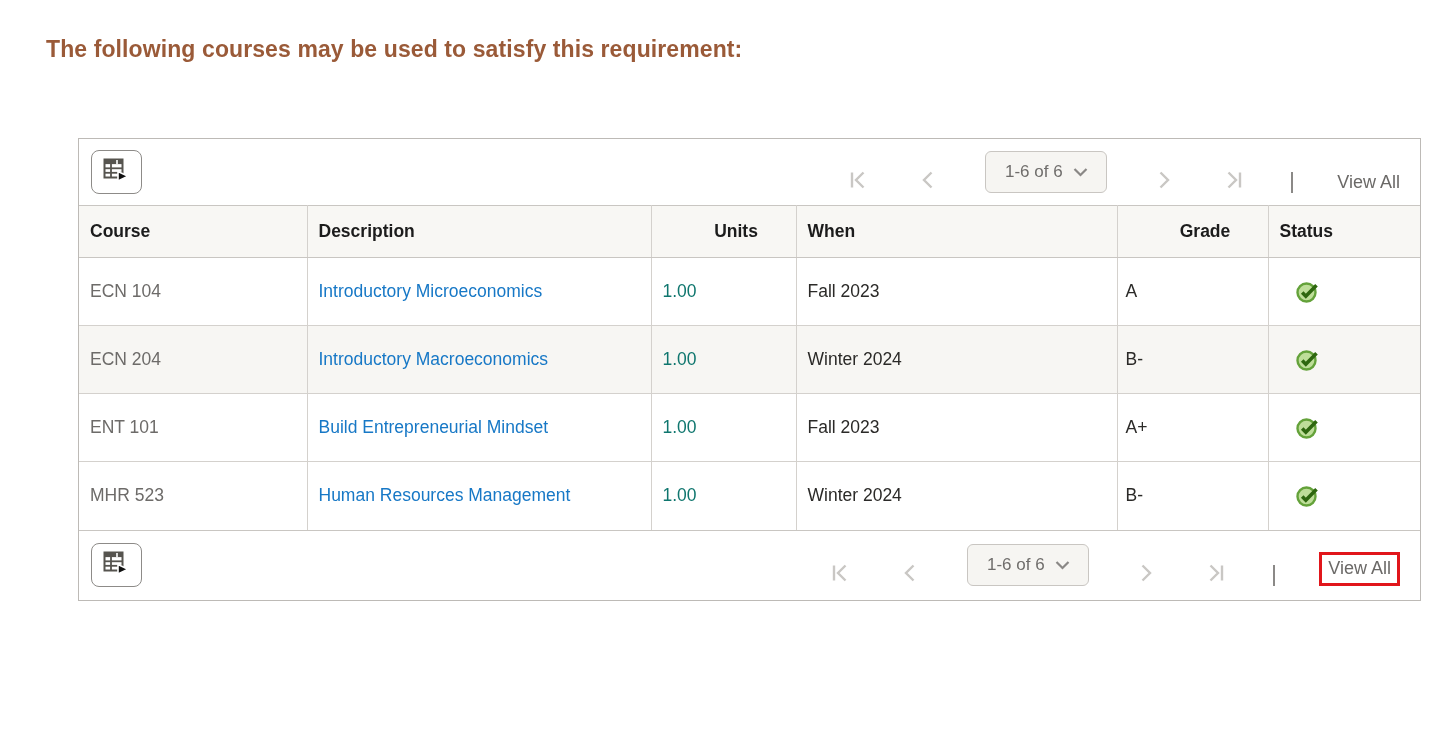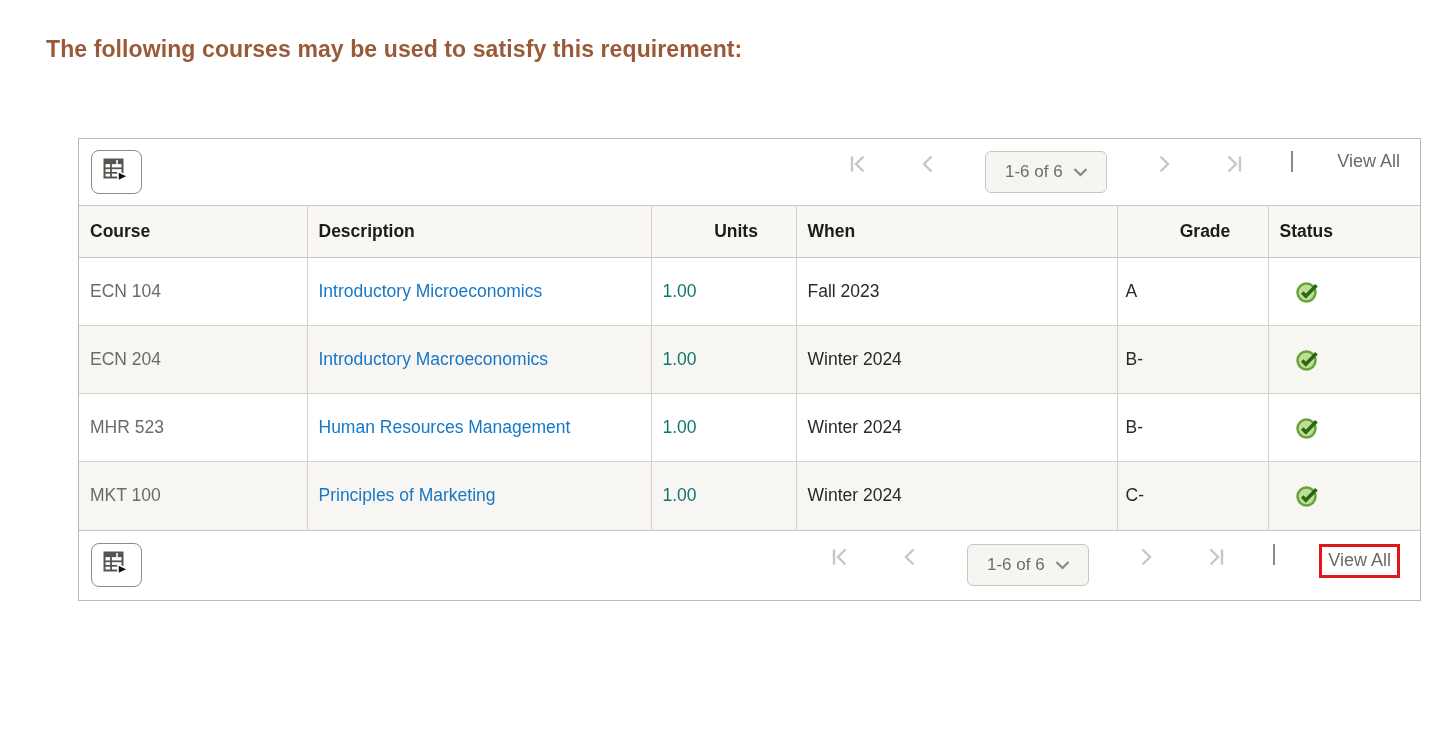--- a/index.html
+++ b/index.html
@@ -41,21 +41,21 @@
     background: #ffffff;
     border: 1px solid #8d8b88;
     border-radius: 8px;
     display: flex;
     align-items: center;
     justify-content: center;
     cursor: pointer;
   }
   .pager {
     display: flex;
-    align-items: flex-start;
+    align-items: flex-end;
     gap: 44px;
   }
   .pager-arrow {
     display: flex;
     align-items: center;
     justify-content: center;
     width: 26px; height: 26px;
     cursor: default;
   }
   .pager-select {
@@ -223,36 +223,36 @@
           <td><a class="desc-link">Introductory Macroeconomics</a></td>
           <td class="units-cell">1.00</td>
           <td class="when-cell">Winter 2024</td>
           <td class="grade-cell">B-</td>
           <td class="status-cell"><span><svg class="status-icon" width="25" height="25" viewBox="0 0 25 25">
                 <circle cx="11.5" cy="13.5" r="9" fill="#bede99" stroke="#64a23a" stroke-width="2.4"></circle>
                 <path d="M7.2 13.6 L10.8 17.2 L21.5 6.2" fill="none" stroke="#2e670f" stroke-width="3.6"></path>
               </svg></span></td>
         </tr>
         <tr>
+          <td class="course-code">ENT 101</td>
+          <td><a class="desc-link">Build Entrepreneurial Mindset</a></td>
+          <td class="units-cell">1.00</td>
+          <td class="when-cell">Fall 2023</td>
+          <td class="grade-cell">A+</td>
+          <td class="status-cell"><span><svg class="status-icon" width="25" height="25" viewBox="0 0 25 25">
+                <circle cx="11.5" cy="13.5" r="9" fill="#bede99" stroke="#64a23a" stroke-width="2.4"></circle>
+                <path d="M7.2 13.6 L10.8 17.2 L21.5 6.2" fill="none" stroke="#2e670f" stroke-width="3.6"></path>
+              </svg></span></td>
+        </tr>
+        <tr>
           <td class="course-code">MHR 523</td>
           <td><a class="desc-link">Human Resources Management</a></td>
           <td class="units-cell">1.00</td>
           <td class="when-cell">Winter 2024</td>
           <td class="grade-cell">B-</td>
-          <td class="status-cell"><span><svg class="status-icon" width="25" height="25" viewBox="0 0 25 25">
-                <circle cx="11.5" cy="13.5" r="9" fill="#bede99" stroke="#64a23a" stroke-width="2.4"></circle>
-                <path d="M7.2 13.6 L10.8 17.2 L21.5 6.2" fill="none" stroke="#2e670f" stroke-width="3.6"></path>
-              </svg></span></td>
-        </tr>
-        <tr class="alt">
-          <td class="course-code">MKT 100</td>
-          <td><a class="desc-link">Principles of Marketing</a></td>
-          <td class="units-cell">1.00</td>
-          <td class="when-cell">Winter 2024</td>
-          <td class="grade-cell">C-</td>
           <td class="status-cell"><span><svg class="status-icon" width="25" height="25" viewBox="0 0 25 25">
                 <circle cx="11.5" cy="13.5" r="9" fill="#bede99" stroke="#64a23a" stroke-width="2.4"></circle>
                 <path d="M7.2 13.6 L10.8 17.2 L21.5 6.2" fill="none" stroke="#2e670f" stroke-width="3.6"></path>
               </svg></span></td>
         </tr>
       </tbody>
   </table>
 
   <div class="toolbar bottom">
     <button class="grid-action-btn">

